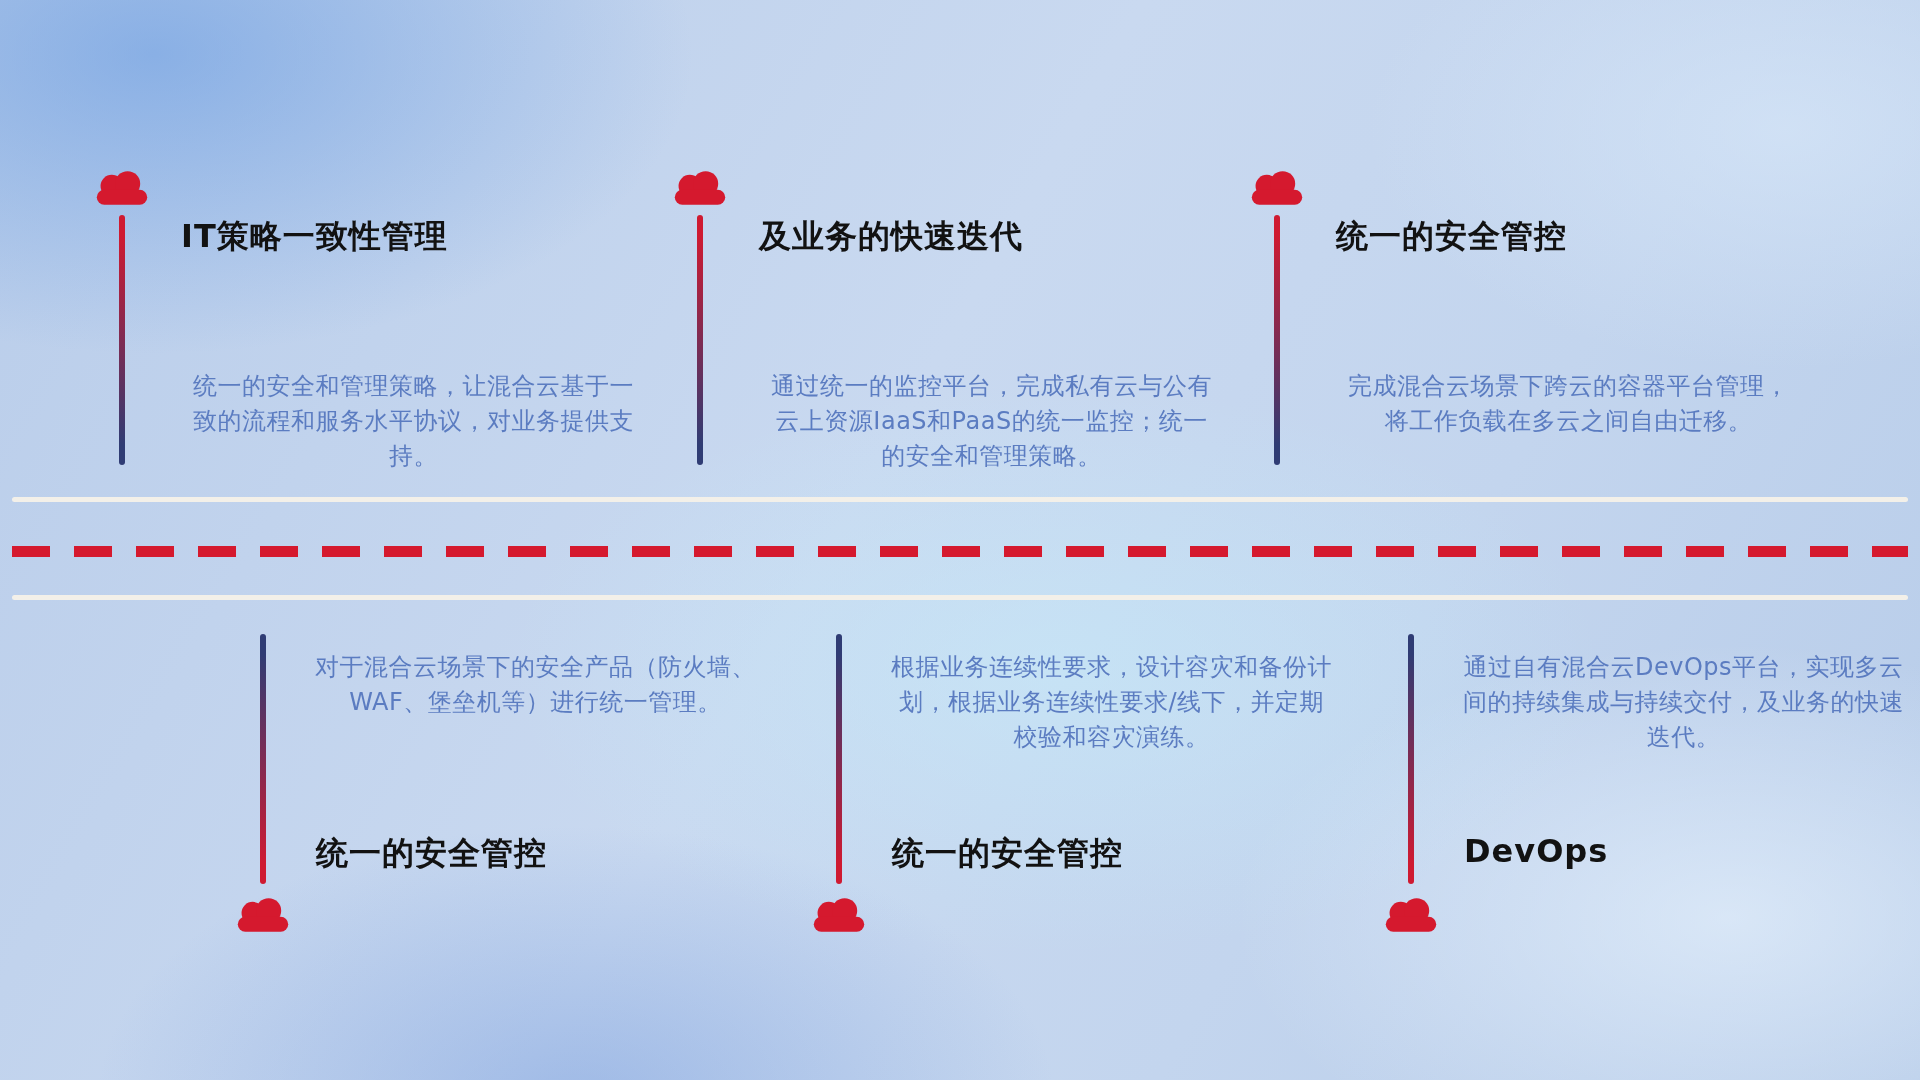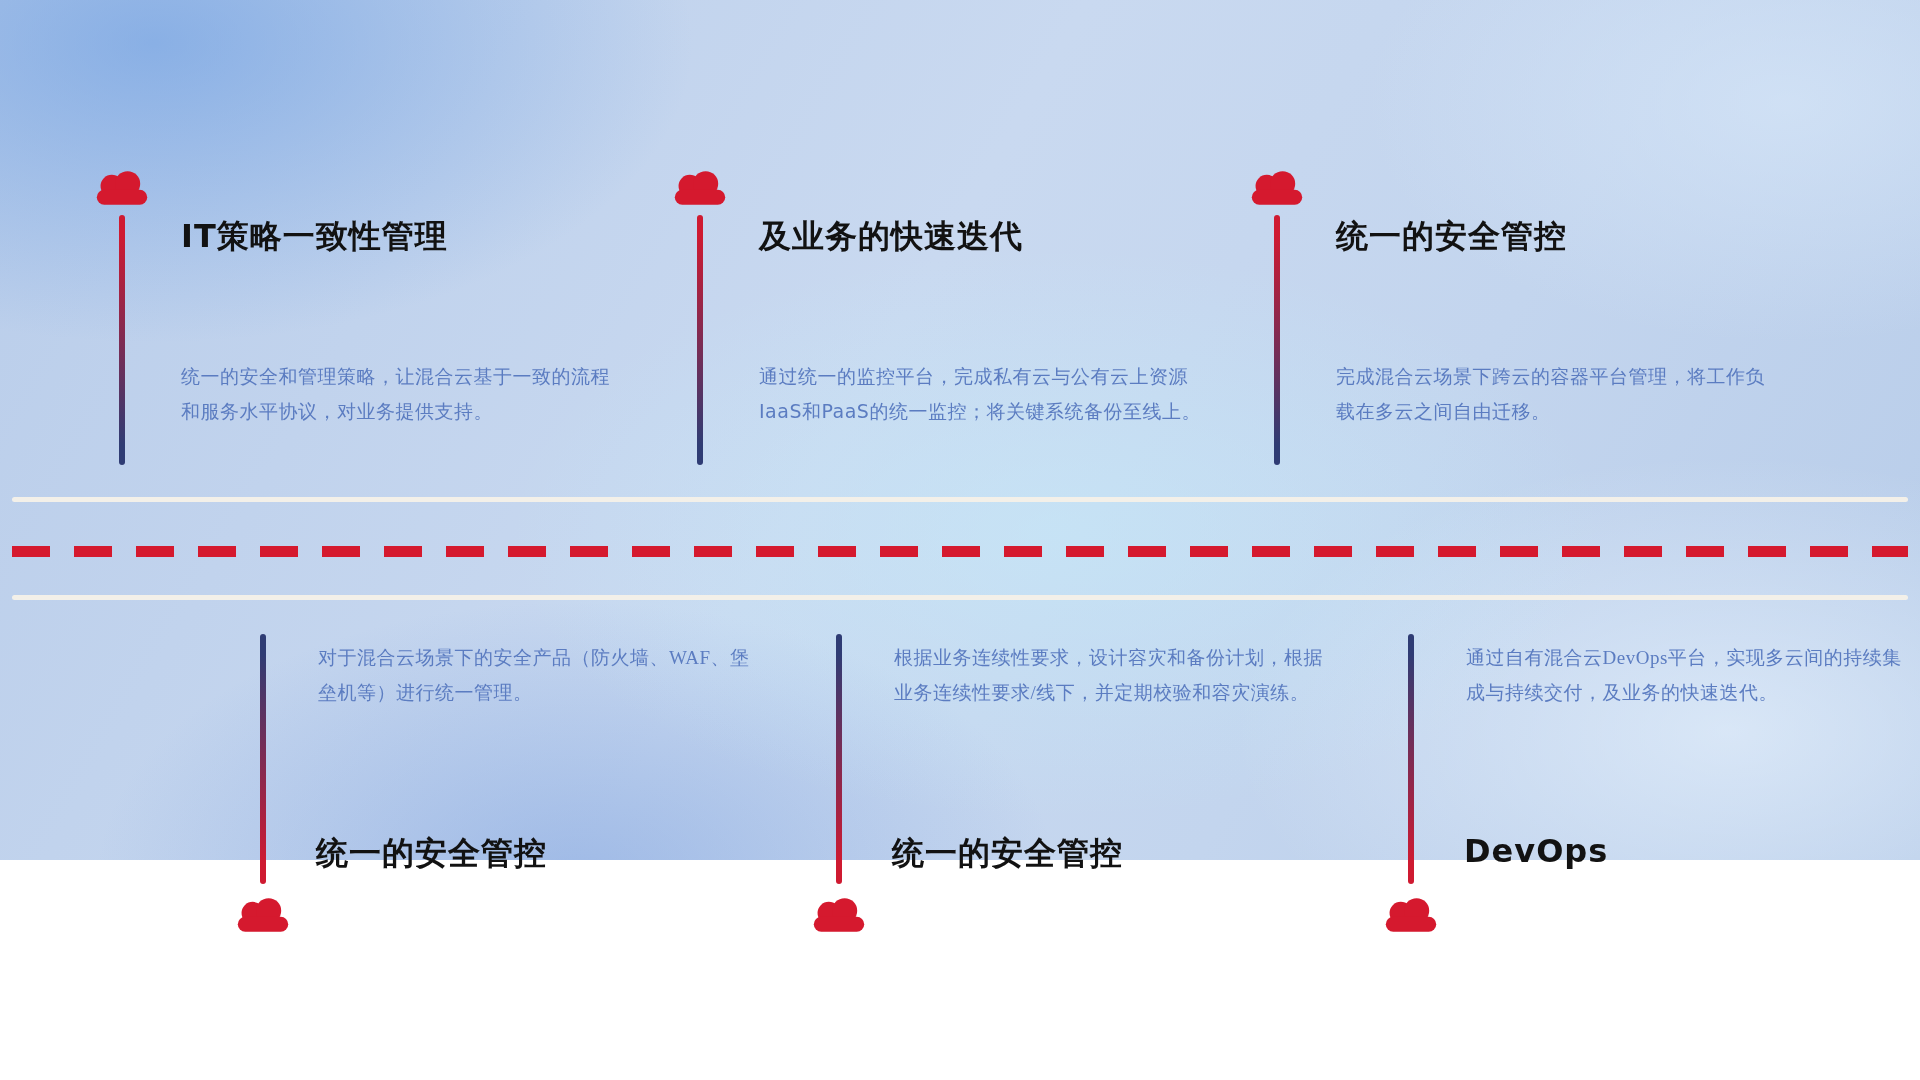--- a/index.html
+++ b/index.html
@@ -8,21 +8,21 @@
   }
   body {
     width: 1920px;
     height: 1080px;
     overflow: hidden;
     font-family: "DejaVu Sans", "Liberation Sans", sans-serif;
   }
   .canvas {
     position: relative;
     width: 1920px;
-    height: 860px;
+    height: 1080px;
     background:
       radial-gradient(900px 500px at 8% 5%,  rgba(96,150,224,0.55), rgba(96,150,224,0) 60%),
       radial-gradient(700px 400px at 93% 12%, rgba(214,230,248,0.70), rgba(214,230,248,0) 60%),
       radial-gradient(1000px 520px at 55% 62%, rgba(198,236,250,0.55), rgba(198,236,250,0) 55%),
       radial-gradient(800px 460px at 30% 102%, rgba(108,148,218,0.45), rgba(108,148,218,0) 60%),
       radial-gradient(900px 500px at 90% 85%, rgba(236,246,255,0.60), rgba(236,246,255,0) 55%),
       linear-gradient(120deg, #b9cdea 0%, #c9d9f0 45%, #c3d5ee 70%, #b7cce9 100%);
   }
 
   
@@ -70,43 +70,44 @@
     position: absolute;
     margin: 0;
     font-size: 32px;
     font-weight: 700;
     color: var(--title-color, #121212);
     white-space: nowrap;
     letter-spacing: 1px;
   }
   .item-desc {
     position: absolute;
-    margin: 0;
+    margin: 10px;
     width: 445px;
-    font-size: 19px;
+    font-size: 24px;
     line-height: 35px;
     color: var(--desc-color, #5b7cc1);
     letter-spacing: 0.5px;
+    text-align: center;
   }
 
   
   .top-item { top: 169px; }
   .top-item .cloud { left: -28px; top: -4px; }
   .top-item .stem  { left: -3px; top: 46px; height: 250px; }
   .top-item .item-title { left: 59px; top: 46px; }
   .top-item .item-desc  { left: 59px; top: 190px; }
   .t1 { left: 122px; }
   .t2 { left: 700px; }
   .t3 { left: 1277px; }
 
   
   .bottom-item { top: 634px; }
   .bottom-item .stem  { left: -3px; top: 0; height: 250px; }
   .bottom-item .cloud { left: -28px; top: 258px; }
-  .bottom-item .item-desc  { left: 55px; top: 6px; font-family: Liberation Serif, serif; }
+  .bottom-item .item-desc  { left: 40px; top: 6px; }
   .bottom-item .item-title { left: 53px; top: 198px; }
   .b1 { left: 263px; }
   .b2 { left: 839px; }
   .b3 { left: 1411px; }
 </style>
 </head>
 <body>
 
 <div class="canvas">
 
@@ -130,21 +131,21 @@
   <div class="item top-item t2">
     <div class="cloud">
       <svg viewBox="0 0 60 42" aria-hidden="true">
         <circle cx="19" cy="20" r="12"></circle>
           <circle cx="36" cy="17.5" r="13.5"></circle>
         <rect x="3" y="24" width="54" height="16" rx="8"></rect>
       </svg>
     </div>
     <div class="stem down"></div>
     <h2 class="item-title">及业务的快速迭代</h2>
-    <p class="item-desc">通过统一的监控平台，完成私有云与公有云上资源IaaS和PaaS的统一监控；将关键系统备份至线上。</p>
+    <p class="item-desc">通过统一的监控平台，完成私有云与公有云上资源IaaS和PaaS的统一监控；统一的安全和管理策略。</p>
   </div>
 
   <div class="item top-item t3">
     <div class="cloud">
       <svg viewBox="0 0 60 42" aria-hidden="true">
         <circle cx="19" cy="20" r="12"></circle>
           <circle cx="36" cy="17.5" r="13.5"></circle>
         <rect x="3" y="24" width="54" height="16" rx="8"></rect>
       </svg>
     </div>

